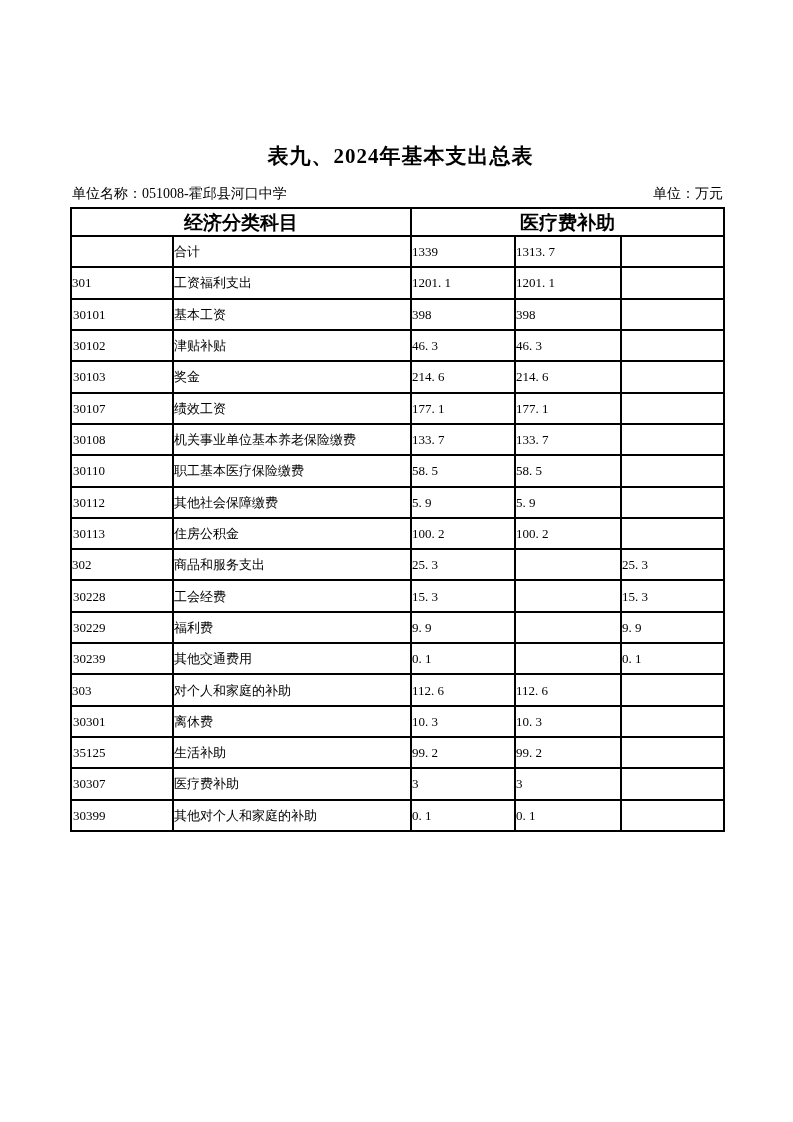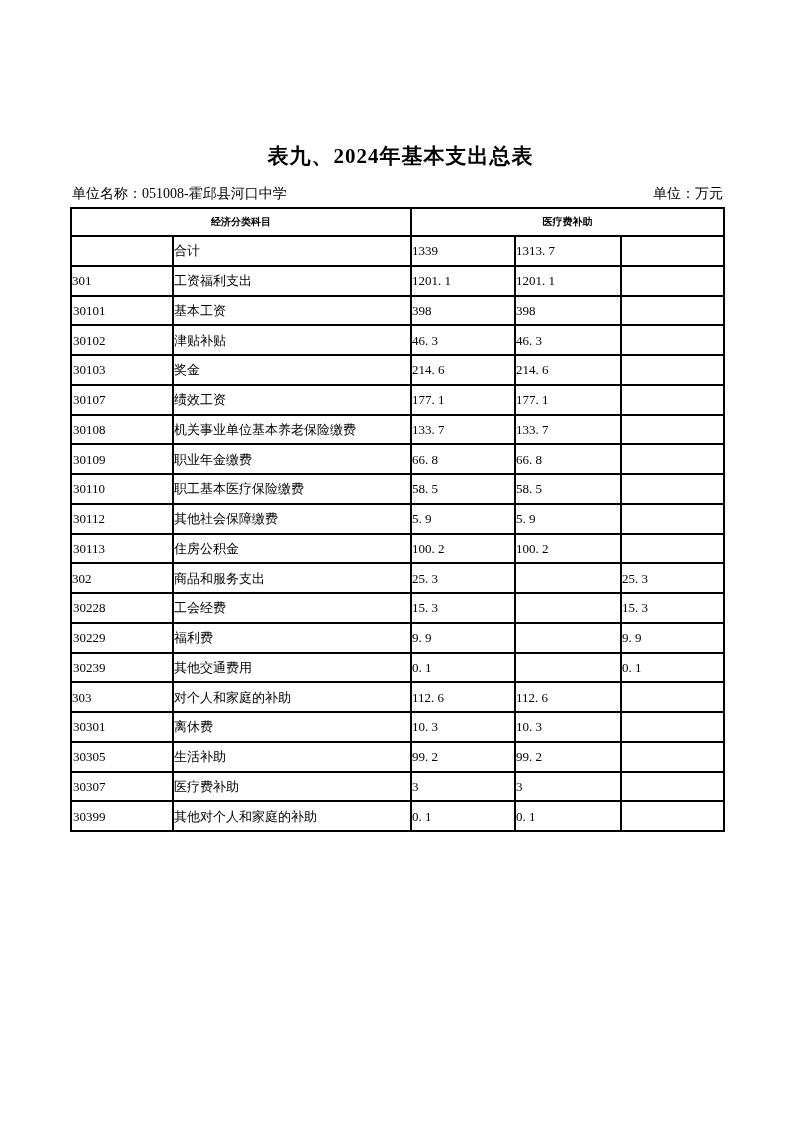--- a/index.html
+++ b/index.html
@@ -48,21 +48,21 @@
     font-size: 13px;
     line-height: 1;
     overflow: hidden;
     white-space: nowrap;
     vertical-align: middle;
   }
   table.grid tr { height: 28px; }
   table.grid th {
     font-weight: 700;
     text-align: center;
-    font-size: 10px;
+    font-size: 19px;
   }
   td.code { text-align: left; padding-left: 3px; }
   td.code.sub { padding-left: 1px; }
   td.name { text-align: left; padding-left: 5px; }
   td.name.sub { }
   td.num { text-align: left; padding-right: 3px; }
 </style>
 </head>
 <body>
 
@@ -139,27 +139,20 @@
   </tr>
 
   <tr>
     <td class="code sub">30108</td>
     <td class="name sub">机关事业单位基本养老保险缴费</td>
     <td class="num">133. 7</td>
     <td class="num">133. 7</td>
     <td class="num"></td>
   </tr>
 
-  <tr>
-    <td class="code sub">30109</td>
-    <td class="name sub">职业年金缴费</td>
-    <td class="num">66. 8</td>
-    <td class="num">66. 8</td>
-    <td class="num"></td>
-  </tr>
 
   <tr>
     <td class="code sub">30110</td>
     <td class="name sub">职工基本医疗保险缴费</td>
     <td class="num">58. 5</td>
     <td class="num">58. 5</td>
     <td class="num"></td>
   </tr>
 
   <tr>
@@ -220,21 +213,21 @@
 
   <tr>
     <td class="code sub">30301</td>
     <td class="name sub">离休费</td>
     <td class="num">10. 3</td>
     <td class="num">10. 3</td>
     <td class="num"></td>
   </tr>
 
   <tr>
-    <td class="code sub">30305</td>
+    <td class="code sub">35125</td>
     <td class="name sub">生活补助</td>
     <td class="num">99. 2</td>
     <td class="num">99. 2</td>
     <td class="num"></td>
   </tr>
 
   <tr>
     <td class="code sub">30307</td>
     <td class="name sub">医疗费补助</td>
     <td class="num">3</td>

